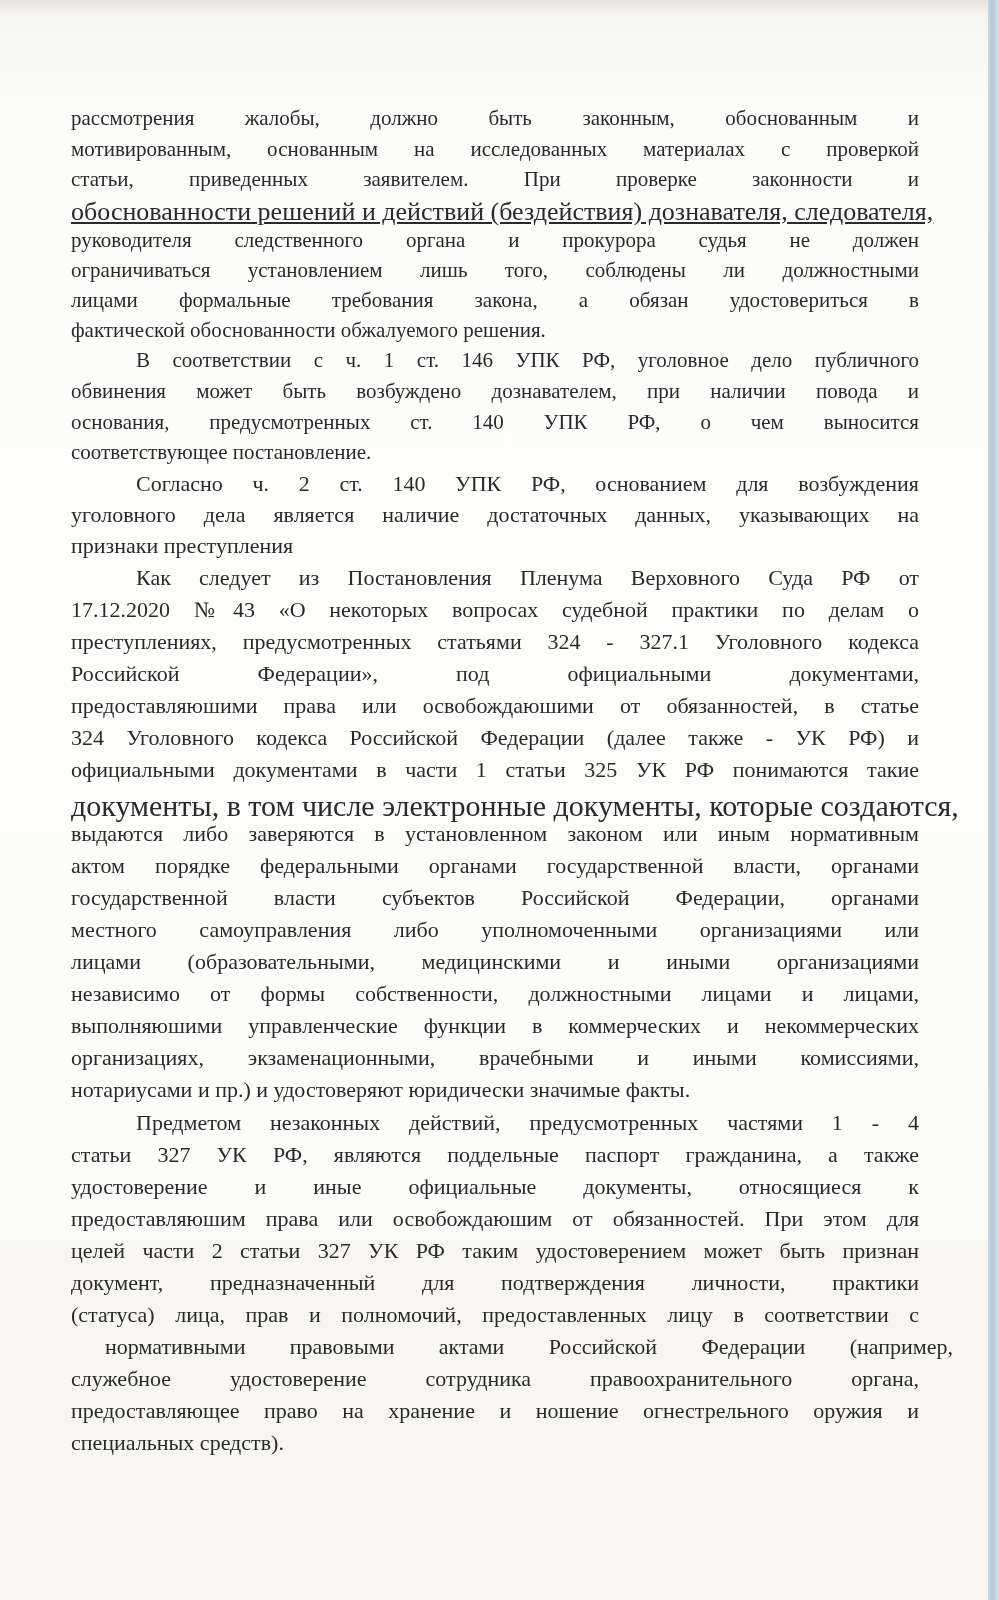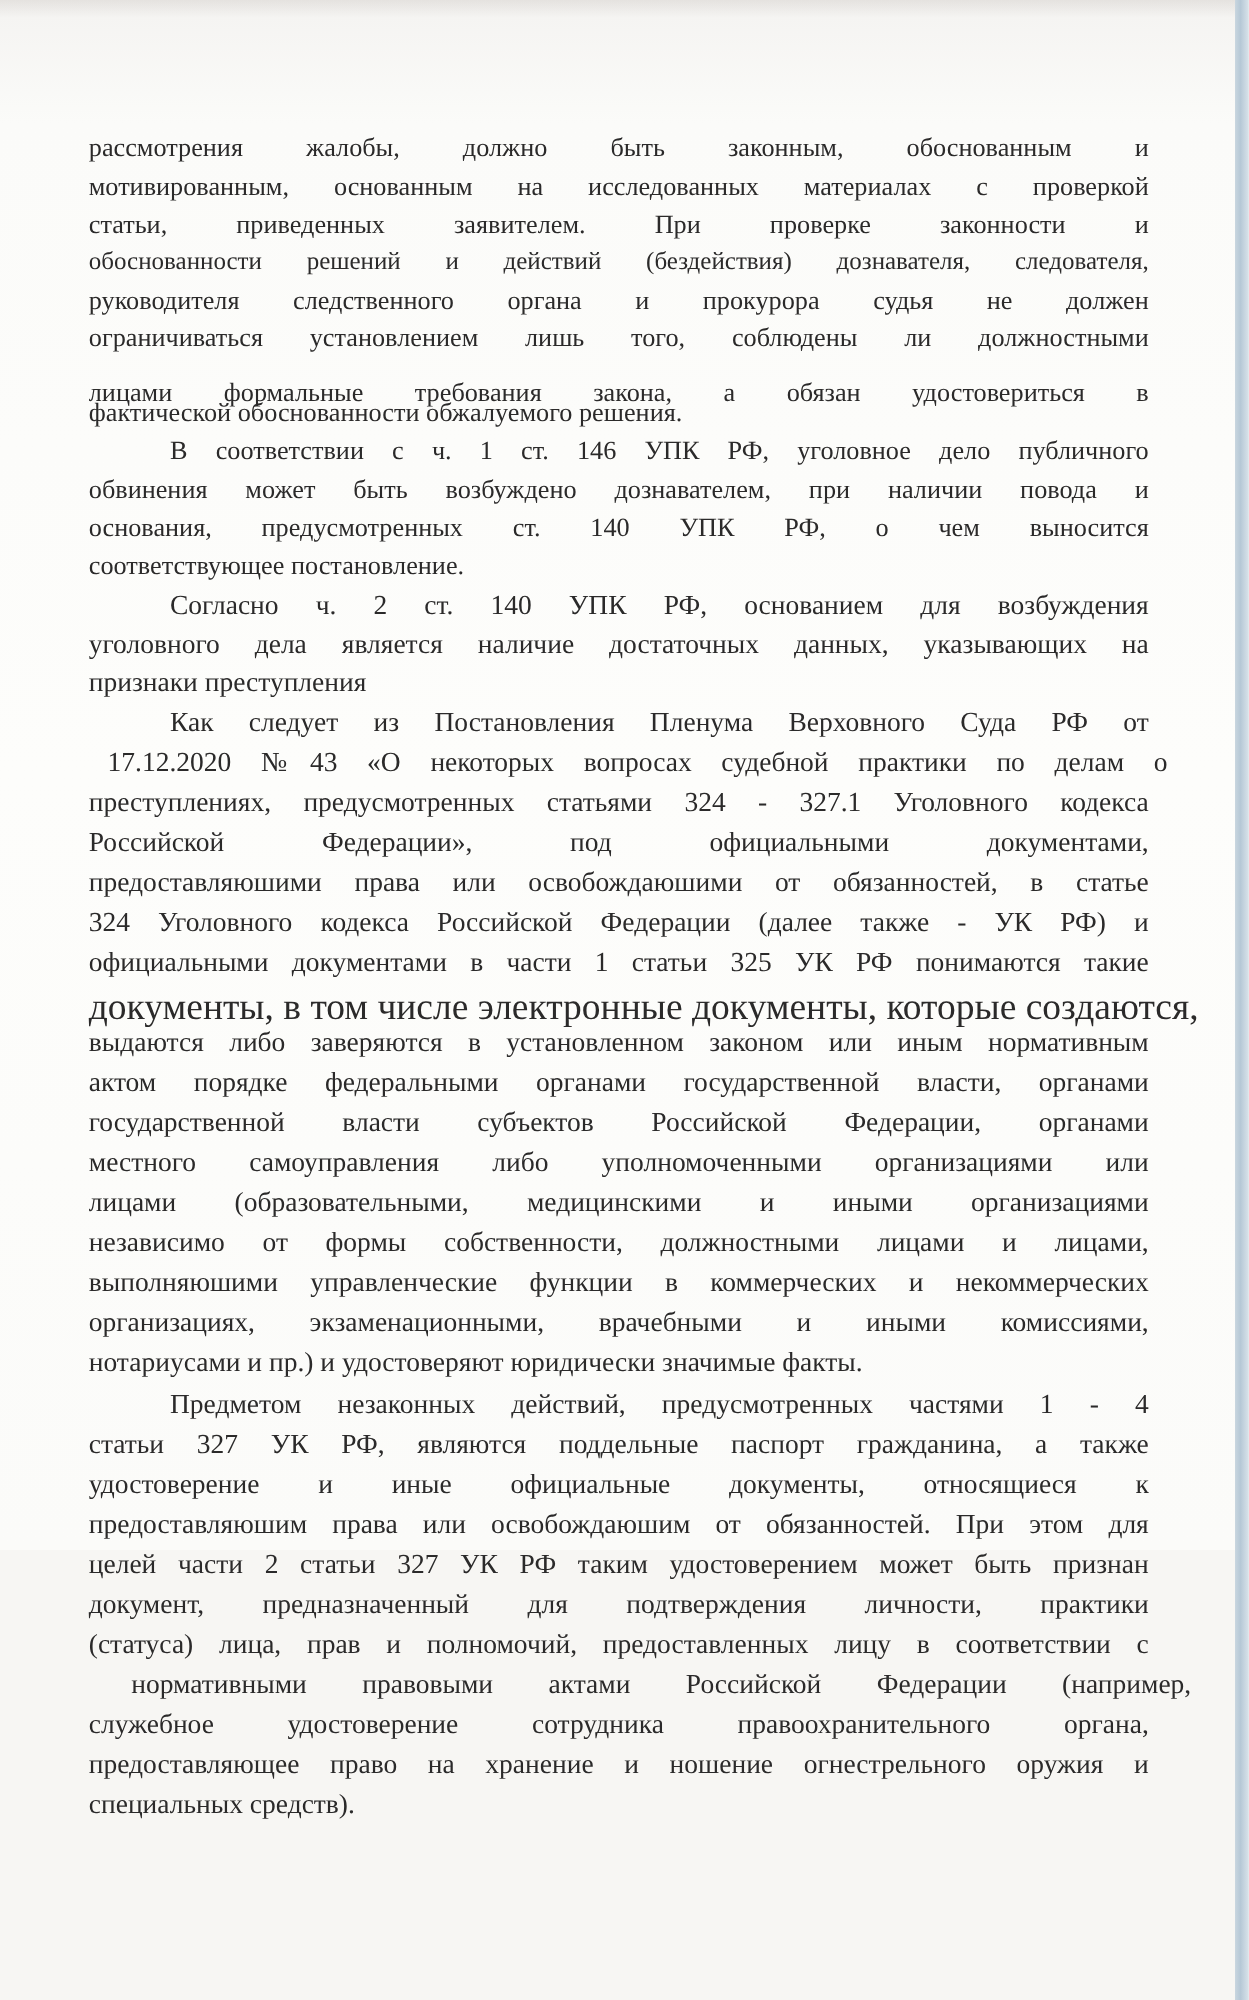--- a/index.html
+++ b/index.html
@@ -31,34 +31,34 @@
   </style>
 </head>
 <body>
 
 <div class="page">
   <div class="topshadow"></div>
   <div id="text-body">
       <div class="line" style="top: 108px; font-size: 21px;">рассмотрения жалобы, должно быть законным, обоснованным и</div>
       <div class="line" style="top: 139px; font-size: 21px;">мотивированным, основанным на исследованных материалах с проверкой</div>
       <div class="line" style="top: 169px; font-size: 21px;">статьи, приведенных заявителем. При проверке законности и</div>
-      <div class="line" style="top: 199px; font-size: 20px;">обоснованности решений и действий (бездействия) дознавателя, следователя,</div>
+      <div class="line" style="top: 199px; font-size: 26px; text-decoration: underline;">обоснованности решений и действий (бездействия) дознавателя, следователя,</div>
       <div class="line" style="top: 230px; font-size: 21px;">руководителя следственного органа и прокурора судья не должен</div>
       <div class="line" style="top: 260px; font-size: 21px;">ограничиваться установлением лишь того, соблюдены ли должностными</div>
-      <div class="line" style="top: 304px; font-size: 21px;">лицами формальные требования закона, а обязан удостовериться в</div>
+      <div class="line" style="top: 290px; font-size: 21px;">лицами формальные требования закона, а обязан удостовериться в</div>
       <div class="line last" style="top: 320px; font-size: 21px;">фактической обоснованности обжалуемого решения.</div>
       <div class="line indent" style="top: 350px; font-size: 21px;">В соответствии с ч. 1 ст. 146 УПК РФ, уголовное дело публичного</div>
       <div class="line" style="top: 381px; font-size: 21px;">обвинения может быть возбуждено дознавателем, при наличии повода и</div>
       <div class="line" style="top: 412px; font-size: 21px;">основания, предусмотренных ст. 140 УПК РФ, о чем выносится</div>
       <div class="line last" style="top: 442px; font-size: 21px;">соответствующее постановление.</div>
       <div class="line indent" style="top: 473px; font-size: 22px;">Согласно ч. 2 ст. 140 УПК РФ, основанием для возбуждения</div>
       <div class="line" style="top: 504px; font-size: 22px;">уголовного дела является наличие достаточных данных, указывающих на</div>
       <div class="line last" style="top: 535px; font-size: 22px;">признаки преступления</div>
       <div class="line indent" style="top: 567px; font-size: 22px;">Как следует из Постановления Пленума Верховного Суда РФ от</div>
-      <div class="line" style="top: 599px; font-size: 22px; margin-left: 15px;">17.12.2020 №43 «О некоторых вопросах судебной практики по делам о</div>
+      <div class="line" style="top: 599px; font-size: 22px;">17.12.2020 №43 «О некоторых вопросах судебной практики по делам о</div>
       <div class="line" style="top: 631px; font-size: 22px;">преступлениях, предусмотренных статьями 324 - 327.1 Уголовного кодекса</div>
       <div class="line" style="top: 663px; font-size: 22px;">Российской Федерации», под официальными документами,</div>
       <div class="line" style="top: 695px; font-size: 22px;">предоставляюшими права или освобождаюшими от обязанностей, в статье</div>
       <div class="line" style="top: 727px; font-size: 22px;">324 Уголовного кодекса Российской Федерации (далее также - УК РФ) и</div>
       <div class="line" style="top: 759px; font-size: 22px;">официальными документами в части 1 статьи 325 УК РФ понимаются такие</div>
       <div class="line" style="top: 791px; font-size: 30px;">документы, в том числе электронные документы, которые создаются,</div>
       <div class="line" style="top: 823px; font-size: 22px;">выдаются либо заверяются в установленном законом или иным нормативным</div>
       <div class="line" style="top: 855px; font-size: 22px;">актом порядке федеральными органами государственной власти, органами</div>
       <div class="line" style="top: 887px; font-size: 22px;">государственной власти субъектов Российской Федерации, органами</div>
       <div class="line" style="top: 919px; font-size: 22px;">местного самоуправления либо уполномоченными организациями или</div>

